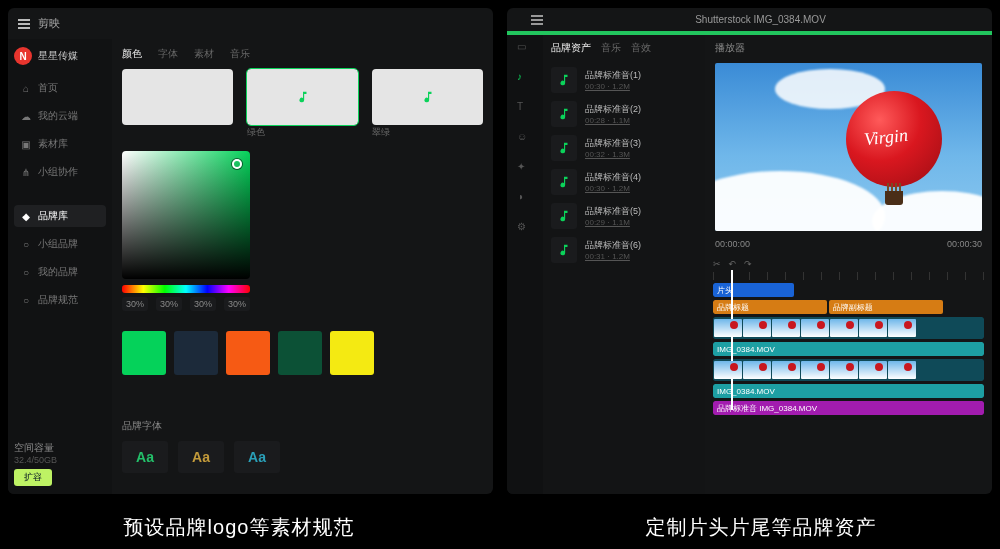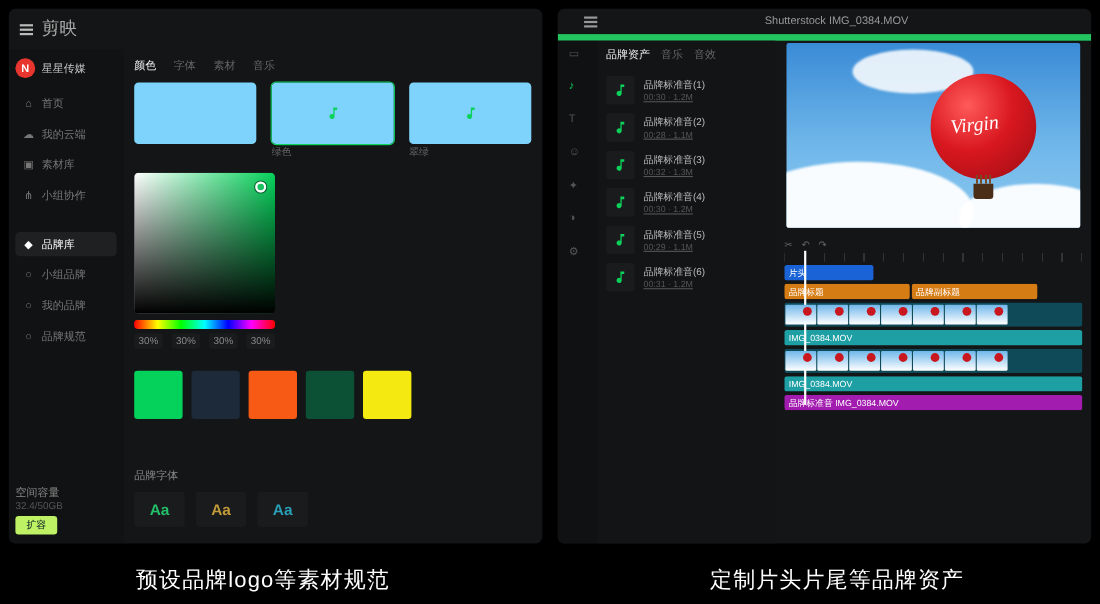--- a/index.html
+++ b/index.html
@@ -20,41 +20,41 @@
       flex: 1;
       background: #141516;
       border-radius: 6px;
       position: relative;
       overflow: hidden;
       display: flex;
       flex-direction: column;
     }
 
     
-    .lp-header { display: flex; align-items: center; gap: 8px; padding: 8px 10px; font-size: 16px; color: #aaa; }
+    .lp-header { display: flex; align-items: center; gap: 8px; padding: 8px 10px; font-size: 11px; color: #aaa; }
     .lp-header .hamburger { width: 12px; height: 10px; display: flex; flex-direction: column; justify-content: space-between; }
     .lp-header .hamburger span { height: 2px; background: #bbb; }
     .lp-body { display: flex; flex: 1; font-size: 10px; }
     .lp-sidebar { width: 104px; background: #111213; padding: 8px 6px; display: flex; flex-direction: column; gap: 6px; }
     .user-row { display: flex; align-items: center; gap: 6px; margin-bottom: 6px; }
     .avatar { width: 18px; height: 18px; border-radius: 50%; background: #e8352e; color:#fff; display:flex; align-items:center; justify-content:center; font-size:10px; font-weight:600; }
     .user-name { font-size: 10px; color:#ccc; }
     .sb-item { display: flex; align-items: center; gap: 6px; padding: 4px 6px; border-radius: 4px; color: #777; }
     .sb-item.active { background: #1f2022; color: #fff; }
     .sb-icon { width: 12px; height: 12px; display:flex; align-items:center; justify-content:center; }
     .sb-divider { height: 10px; }
     .sb-bottom { margin-top: auto; font-size: 10px; color: #888; }
     .blue-chip { background: #bef264; color:#012; padding: 2px 10px; border-radius: 3px; font-size: 9px; width: fit-content; margin-top: 4px; }
 
     .lp-main { flex: 1; padding: 8px 10px; display: flex; flex-direction: column; gap: 8px; position: relative; }
     .lp-tabs { display: flex; gap: 16px; color: #666; font-size: 10px; }
     .lp-tabs .tab { cursor: default; }
     .lp-tabs .tab:first-child { color: #eee; }
     .thumb-row { display: flex; gap: 14px; height: 56px; }
-    .thumb { flex:1; background: #7dd3fc; border-radius: 4px; display:flex; align-items:center; justify-content:center; position:relative; }
+    .thumb { flex:1; background: #e5e5e5; border-radius: 4px; display:flex; align-items:center; justify-content:center; position:relative; }
     .thumb.active { outline: 1px solid #0bd25a; }
     .music-note { width: 14px; height: 14px; }
     .thumb-label { position:absolute; bottom:-14px; left:0; font-size:9px; color:#666; }
 
     .picker-area { margin-top: 18px; display:flex; gap: 8px; }
     .gradient-box { width: 128px; height: 128px; border-radius: 4px; position:relative;
       background:
         linear-gradient(to bottom, rgba(0,0,0,0) 0%, #000 100%),
         linear-gradient(to right, #fff 0%, #05d25a 100%);
     }
@@ -66,21 +66,21 @@
     .percent-row span { flex:1; text-align:center; background:#1a1b1d; border-radius:3px; padding:2px 0; }
     .swatch-row { display:flex; gap:8px; margin-top: 12px; }
     .swatch { width: 44px; height: 44px; border-radius: 3px; }
 
     .font-section { margin-top: 36px; }
     .font-section-title { font-size: 10px; color: #888; margin-bottom: 8px; }
     .font-row { display:flex; gap: 10px; }
     .font-chip { width: 46px; height: 32px; border-radius:3px; background:#1a1b1d; display:flex; align-items:center; justify-content:center; font-size:14px; font-weight:600; }
 
     
-    .rp-header { display:flex; align-items:center; gap:10px; padding: 6px 24px; font-size:10px; color:#aaa; border-bottom:6px solid #22c55e; }
+    .rp-header { display:flex; align-items:center; gap:10px; padding: 6px 24px; font-size:10px; color:#aaa; border-bottom:4px solid #22c55e; }
     .rp-header .ham { width:12px; height:10px; display:flex; flex-direction:column; justify-content:space-between; }
     .rp-header .ham span{ height:2px; background:#999; }
     .rp-title { flex:1; text-align:center; color:#999; font-size:10px; }
     .rp-body { display:flex; flex:1; font-size:10px; color:#888; }
     .rp-iconcol { width: 36px; background:#101112; display:flex; flex-direction:column; align-items:center; padding-top:6px; gap:14px; color:#555; }
     .rp-iconcol .icon { width:16px; height:16px; }
     .rp-iconcol .icon.active { color:#0bd25a; }
 
     .rp-assets { width: 162px; padding: 6px 8px; background:#131415; }
     .rp-assets-head { display:flex; gap:10px; font-size:10px; color:#666; margin-bottom:8px; }
@@ -343,31 +343,36 @@
               </div>
               <div class="asset-text">
                 <div class="t1">品牌标准音(6)</div>
                 <div class="t2">00:31 · 1.2M</div>
               </div>
             </div>
           </div>
       </div>
 
       <div class="rp-preview">
+        <div class="preview-head">播放器</div>
         <div class="preview-box">
           <div class="cloud a"></div>
           <div class="cloud b"></div>
           <div class="cloud c"></div>
           <div class="balloon-wrap">
             <div class="balloon">
               <div class="balloon-logo">Virgin</div>
             </div>
             <div class="basket"></div>
           </div>
         </div>
+        <div class="preview-meta">
+          <span>00:00:00</span>
+          <span>00:00:30</span>
+        </div>
 
         <div class="timeline">
           <div class="tl-controls">
             <span>✂</span>
             <span>↶</span>
             <span>↷</span>
           </div>
           <div class="tl-ruler">
             <div class="playhead"></div>
           </div>

